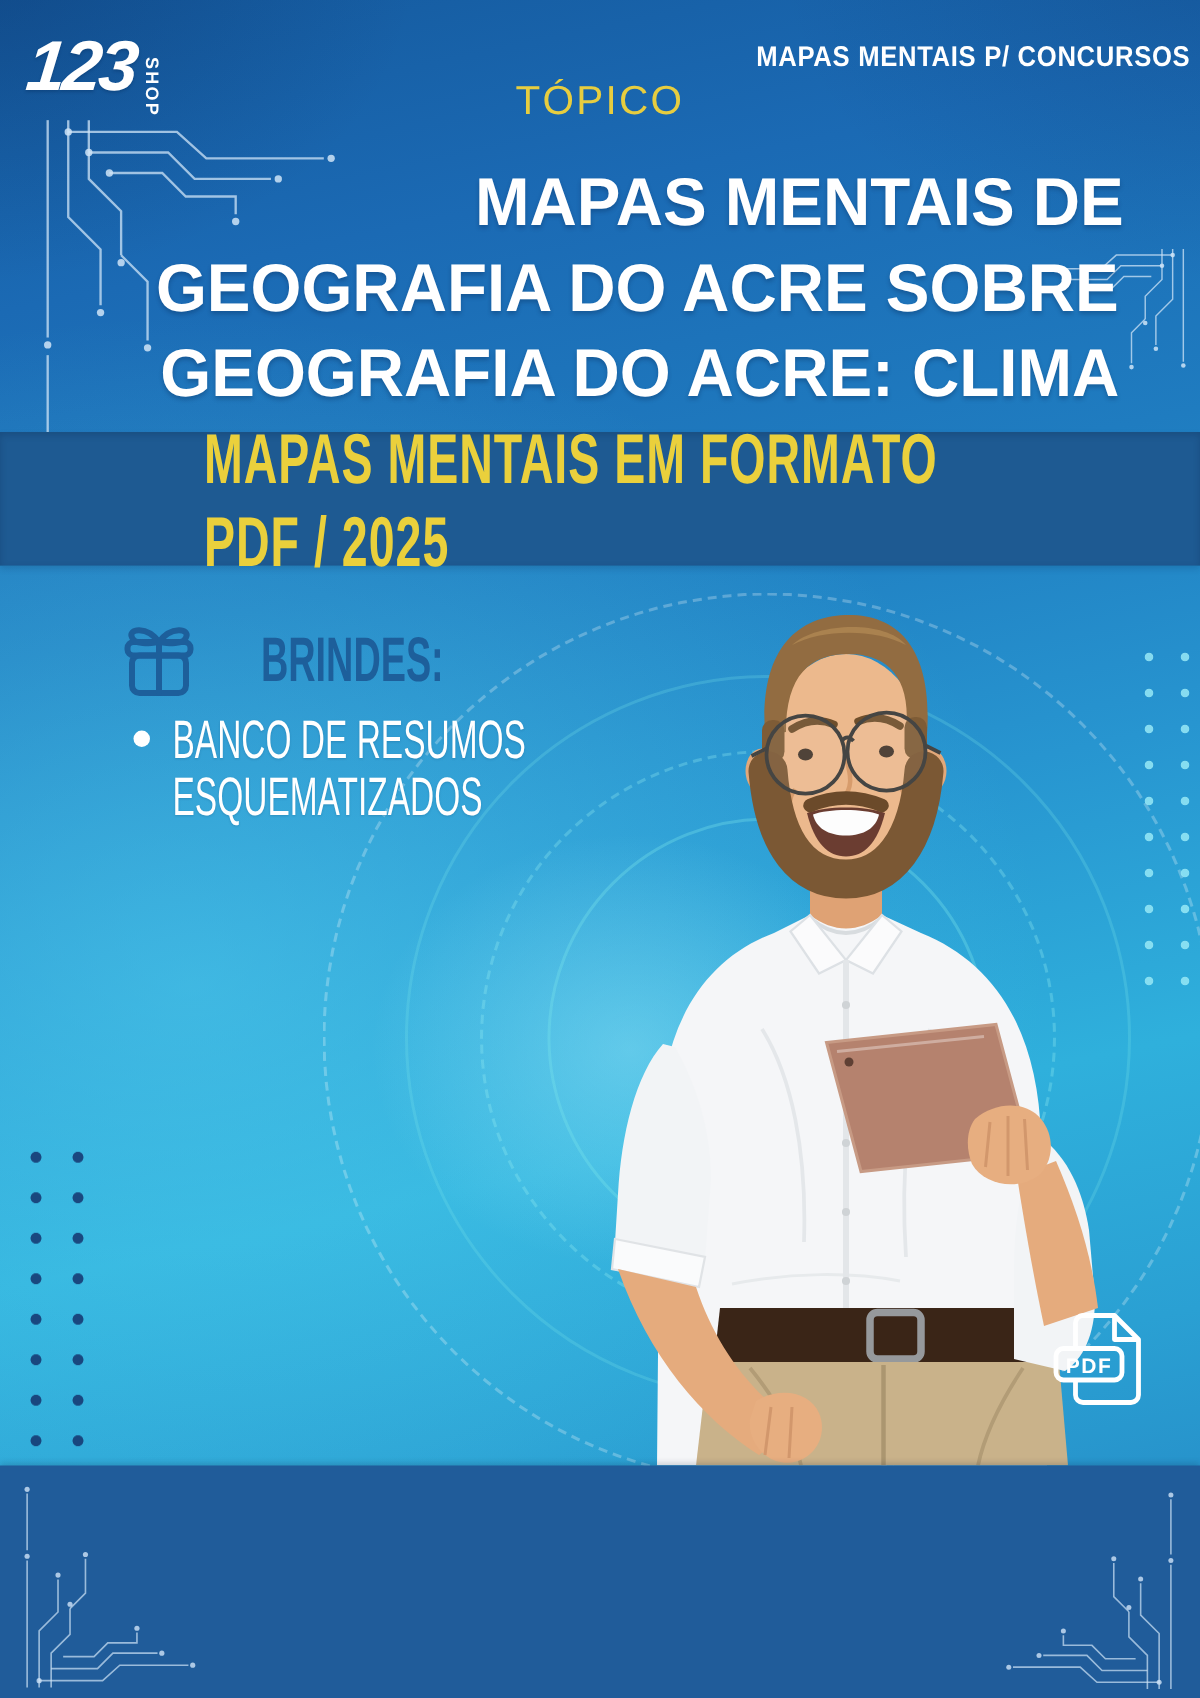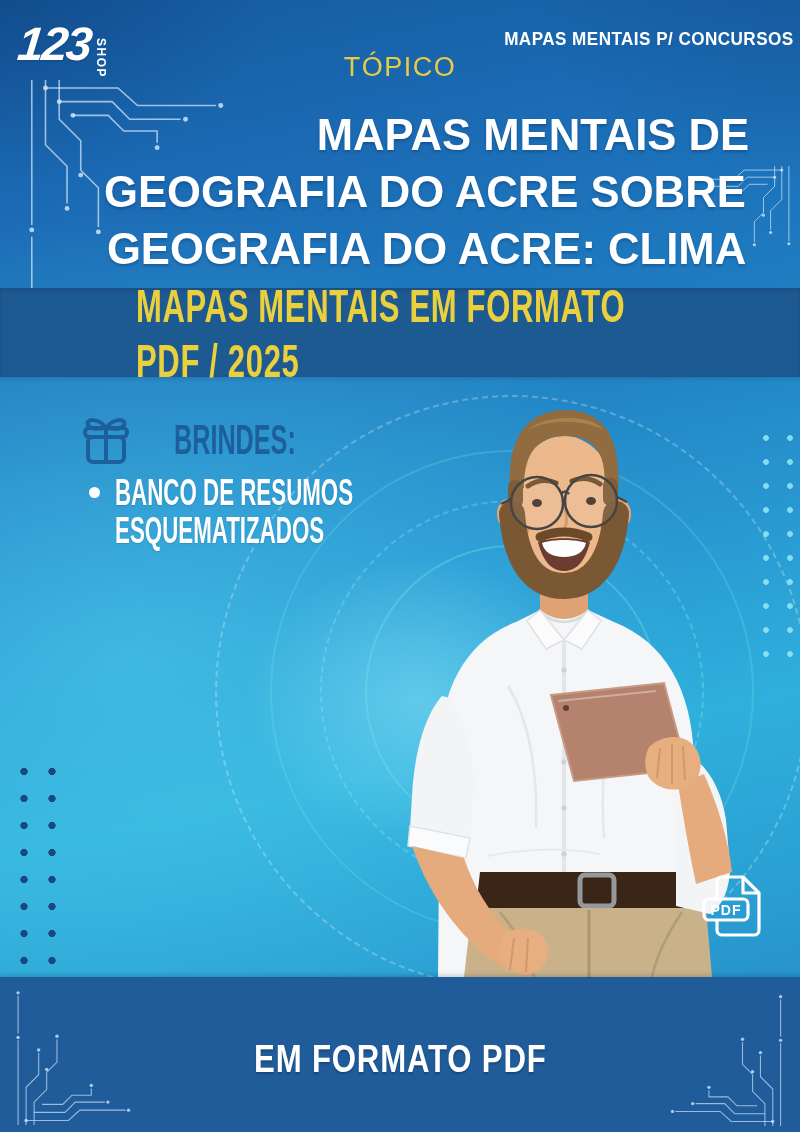--- a/index.html
+++ b/index.html
@@ -56,21 +56,21 @@
   .banner-text{color:#ead03c;font-size:47px;font-weight:bold;letter-spacing:1px;
                transform:scaleX(.66);transform-origin:center;}
   
   .brindes{left:80px;top:416px;width:360px;}
   .brindes-head{display:flex;align-items:flex-start;height:52px;margin-bottom:6px;gap:28px;}
   .gift{width:52px;height:50px;margin-right:14px;flex:0 0 auto;}
   .brindes-title{color:#1d5f9b;font-size:42px;font-weight:bold;
                  transform:scaleX(.60);transform-origin:left center;}
   .b-item{display:flex;margin-bottom:11px;}
   .b-dot{width:11px;height:11px;border-radius:50%;background:#fff;margin:13px 15px 0 9px;flex:0 0 auto;}
-  .b-text{color:#fff;font-size:36px;font-weight:bold;line-height:38px;
+  .b-text{color:#fff;font-size:36px;font-weight:normal;line-height:38px;
           text-shadow:0 1px 2px rgba(0,40,80,.18);}
   .b-text .cond{transform:scaleX(.62);transform-origin:left center;display:block;}
   
   .man{left:388px;top:386px;width:368px;height:591px;}
   
   .pdf{left:698px;top:872px;width:70px;height:68px;}
   
   .footer-band{left:0;top:977px;width:800px;height:155px;background:#205c9a;
                box-shadow:0 -2px 4px rgba(0,25,60,.18);}
   .footer-text{left:0;top:1038px;width:800px;text-align:center;color:#fff;
@@ -299,17 +299,14 @@
         <circle cx="46" cy="131" r="3"></circle>
         <circle cx="60" cy="97" r="3"></circle>
       <circle cx="203" cy="26" r="3"></circle>
         <circle cx="167" cy="40" r="3"></circle>
         <circle cx="138" cy="69" r="3"></circle>
       <circle cx="78" cy="155" r="3"></circle>
         <circle cx="10" cy="231" r="3"></circle>
         <circle cx="24" cy="8" r="3"></circle>
     </g>
   </svg>
-  <div class="abs footer-text">
-    <span class="cond">EM FORMATO PDF</span>
-  </div>
 
 </div>
 
 </body></html>

